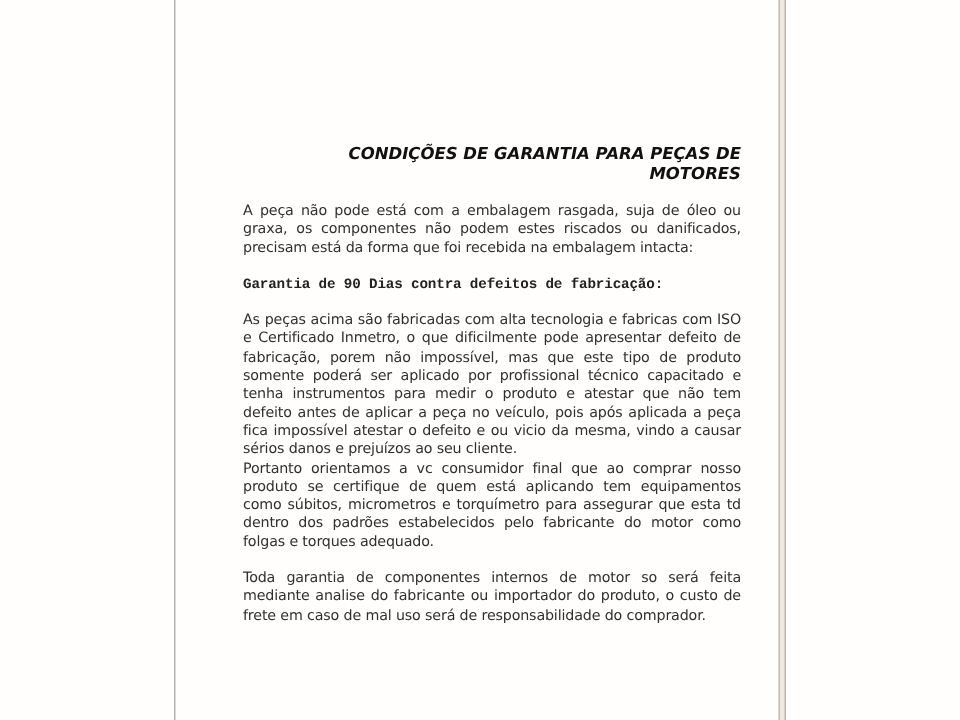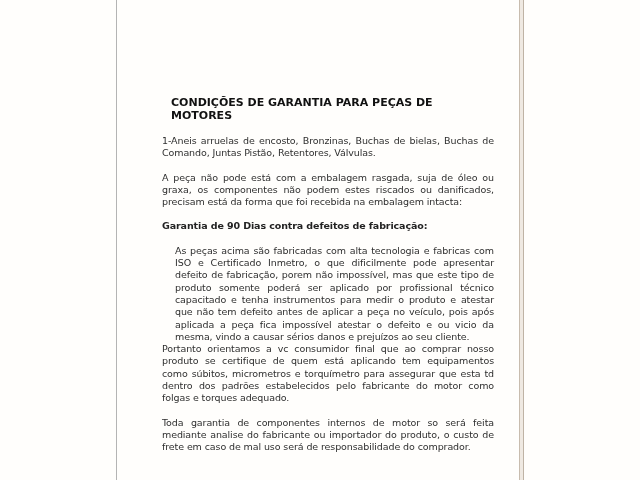--- a/index.html
+++ b/index.html
@@ -44,52 +44,52 @@
     text-align: justify;
   }
   .doc-title {
     font-size: 11px;
     line-height: 13px;
     font-weight: bold;
     color: #111111;
     padding-left: 9px;
     margin: 0 0 13px 0;
     letter-spacing: 0;
-    text-align: left;
+    text-align: right;
+    font-style: italic;
   }
   .doc p {
     margin: 0 0 12px 0;
   }
   .doc p.heading {
     font-weight: bold;
     color: #222222;
     text-align: left;
     margin-bottom: 0;
   }
   .doc p.heading.spaced {
     margin-bottom: 12px;
+    font-family: Liberation Mono, monospace;
   }
   .doc p.tight {
     margin-bottom: 0;
-    margin-left: 13px;
   }
   .doc p.last {
     margin-bottom: 0;
   }
 </style>
 </head>
 <body>
 
 <div class="left-rule"></div>
 <div class="right-rule"></div>
 
 <div class="doc">
   <div class="doc-title">CONDIÇÕES DE GARANTIA PARA PEÇAS DE MOTORES</div>
 
-  <p>1-Aneis arruelas de encosto, Bronzinas, Buchas de bielas, Buchas de Comando, Juntas Pistão, Retentores, Válvulas.</p>
 
 
 
   <p>A peça não pode está com a embalagem rasgada, suja de óleo ou graxa, os componentes não podem estes riscados ou danificados, precisam está da forma que foi recebida na embalagem intacta:</p>
 
   <p class="heading spaced">Garantia de 90 Dias contra defeitos de fabricação:</p>
 
   <p class="tight">As peças acima são fabricadas com alta tecnologia e fabricas com ISO e Certificado Inmetro, o que dificilmente pode apresentar defeito de fabricação, porem não impossível, mas que este tipo de produto somente poderá ser aplicado por profissional técnico capacitado e tenha instrumentos para medir o produto e atestar que não tem defeito antes de aplicar a peça no veículo, pois após aplicada a peça fica impossível atestar o defeito e ou vicio da mesma, vindo a causar sérios danos e prejuízos ao seu cliente.</p>
 
   <p>Portanto orientamos a vc consumidor final que ao comprar nosso produto se certifique de quem está aplicando tem equipamentos como súbitos, micrometros e torquímetro para assegurar que esta td dentro dos padrões estabelecidos pelo fabricante do motor como folgas e torques adequado.</p>

